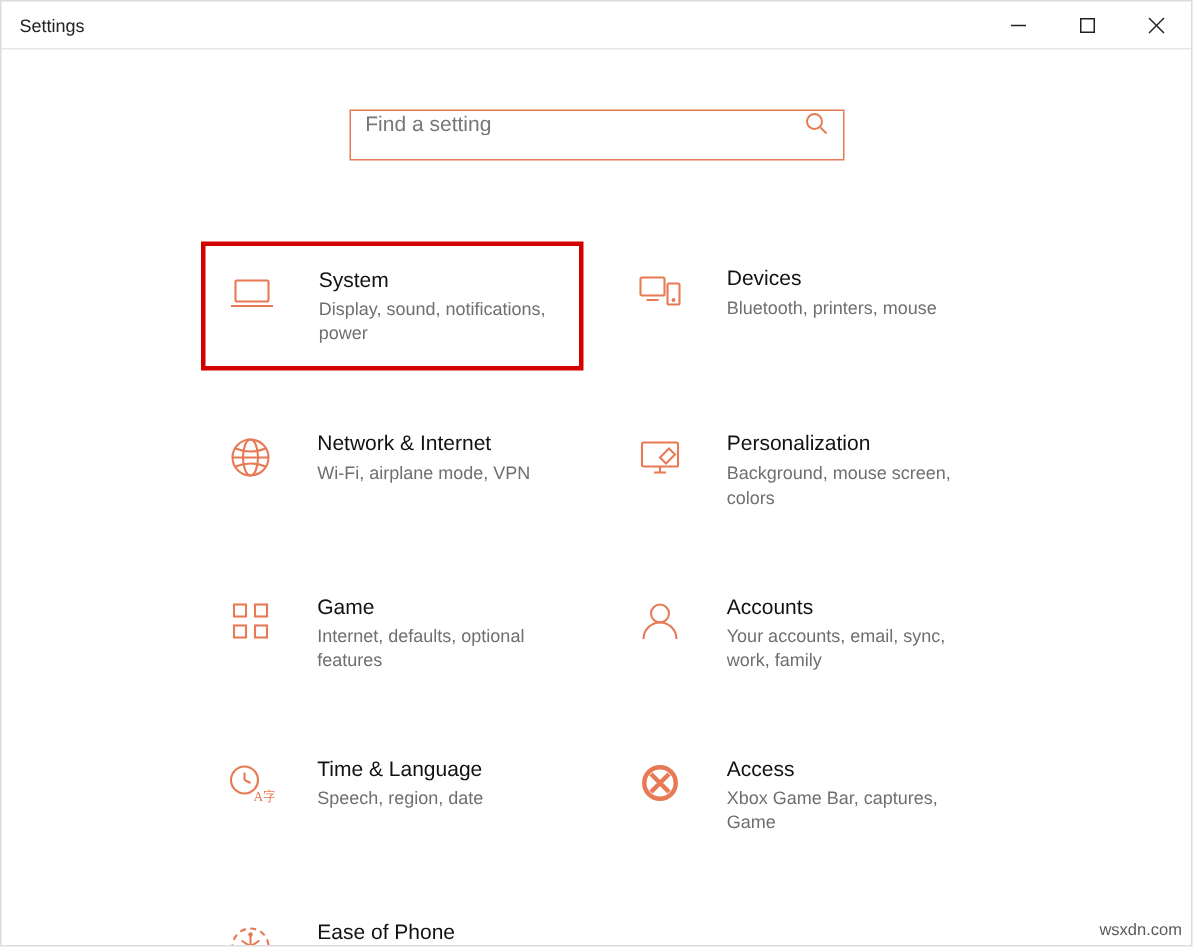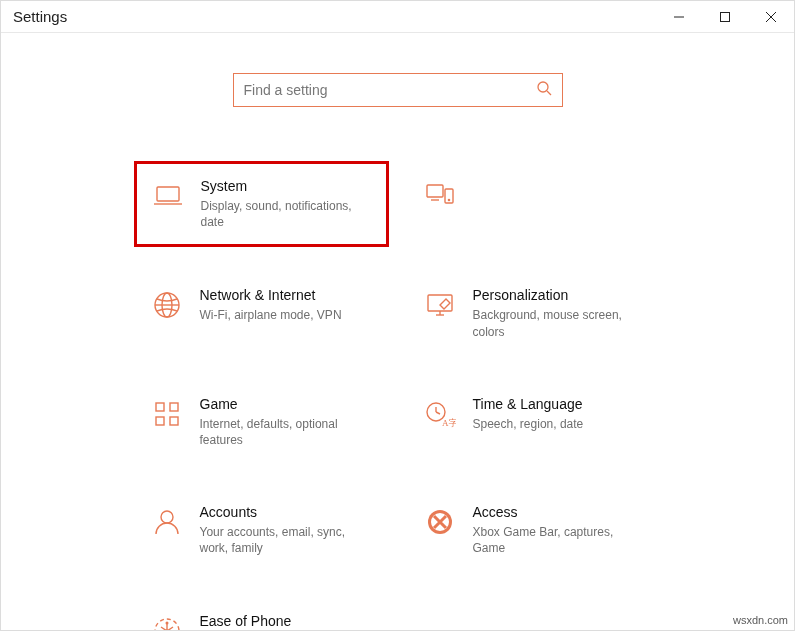--- a/index.html
+++ b/index.html
@@ -14,21 +14,21 @@
     }
     .titlebar {
       height: 32px;
       display: flex;
       align-items: center;
       justify-content: space-between;
       padding-left: 12px;
       border-bottom: 1px solid #e8e8e8;
     }
     .title {
-      font-size: 15px;
+      font-size: 12px;
       color: #222;
     }
     .win-controls {
       display: flex;
       height: 100%;
     }
     .win-btn {
       width: 46px;
       height: 32px;
       display: flex;
@@ -43,21 +43,21 @@
     .search-wrap {
       display: flex;
       justify-content: center;
       margin-bottom: 54px;
     }
     .search {
       width: 330px;
       height: 34px;
       border: 1.5px solid #e77a54;
       display: flex;
-      align-items: center;
+      align-items: flex-start;
       padding: 0 10px;
     }
     .search input {
       flex: 1;
       border: none;
       outline: none;
       font-size: 14px;
       font-family: inherit;
       color: #333;
       background: transparent;
@@ -66,21 +66,21 @@
     .search-icon { color: #e77a54; }
     .grid {
       display: grid;
       grid-template-columns: 255px 255px;
       column-gap: 18px;
       row-gap: 24px;
       justify-content: center;
     }
     .card {
       display: flex;
-      gap: 16px;
+      gap: 28px;
       padding: 14px 14px 14px 14px;
       min-height: 80px;
       cursor: pointer;
       border: 2px solid transparent;
     }
     .card.highlight {
       border: 3px solid #d40000;
     }
     .icon-slot {
       width: 34px;
@@ -218,28 +218,32 @@
 
   <div class="grid" id="grid">
       <div class="card highlight">
         <div class="icon-slot">
           <svg width="32" height="32" viewBox="0 0 32 32">
             <use href="#ic-laptop"></use>
           </svg>
         </div>
         <div class="card-text">
           <div class="card-title">System</div>
-          <div class="card-desc">Display, sound, notifications, date</div>
+          <div class="card-desc">Display, sound, notifications, power</div>
         </div>
       </div>
       <div class="card">
         <div class="icon-slot">
           <svg width="32" height="32" viewBox="0 0 32 32">
             <use href="#ic-devices"></use>
           </svg>
+        </div>
+        <div class="card-text">
+          <div class="card-title">Devices</div>
+          <div class="card-desc">Bluetooth, printers, mouse</div>
         </div>
       </div>
       <div class="card">
         <div class="icon-slot">
           <svg width="32" height="32" viewBox="0 0 32 32">
             <use href="#ic-globe"></use>
           </svg>
         </div>
         <div class="card-text">
           <div class="card-title">Network &amp; Internet</div>
@@ -264,42 +268,42 @@
           </svg>
         </div>
         <div class="card-text">
           <div class="card-title">Game</div>
           <div class="card-desc">Internet, defaults, optional features</div>
         </div>
       </div>
       <div class="card">
         <div class="icon-slot">
           <svg width="32" height="32" viewBox="0 0 32 32">
+            <use href="#ic-accounts"></use>
+          </svg>
+        </div>
+        <div class="card-text">
+          <div class="card-title">Accounts</div>
+          <div class="card-desc">Your accounts, email, sync, work, family</div>
+        </div>
+      </div>
+      <div class="card">
+        <div class="icon-slot">
+          <svg width="32" height="32" viewBox="0 0 32 32">
             <use href="#ic-time"></use>
           </svg>
         </div>
         <div class="card-text">
           <div class="card-title">Time &amp; Language</div>
           <div class="card-desc">Speech, region, date</div>
         </div>
       </div>
       <div class="card">
         <div class="icon-slot">
           <svg width="32" height="32" viewBox="0 0 32 32">
-            <use href="#ic-accounts"></use>
-          </svg>
-        </div>
-        <div class="card-text">
-          <div class="card-title">Accounts</div>
-          <div class="card-desc">Your accounts, email, sync, work, family</div>
-        </div>
-      </div>
-      <div class="card">
-        <div class="icon-slot">
-          <svg width="32" height="32" viewBox="0 0 32 32">
             <use href="#ic-gaming"></use>
           </svg>
         </div>
         <div class="card-text">
           <div class="card-title">Access</div>
           <div class="card-desc">Xbox Game Bar, captures, Game</div>
         </div>
       </div>
       <div class="card">
         <div class="icon-slot">

